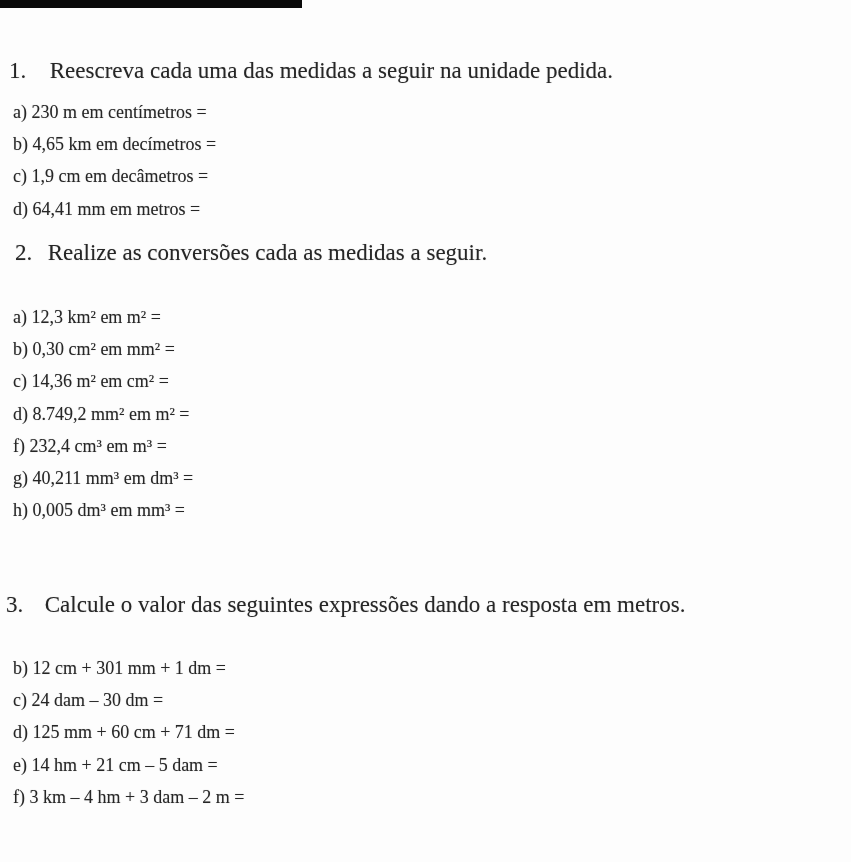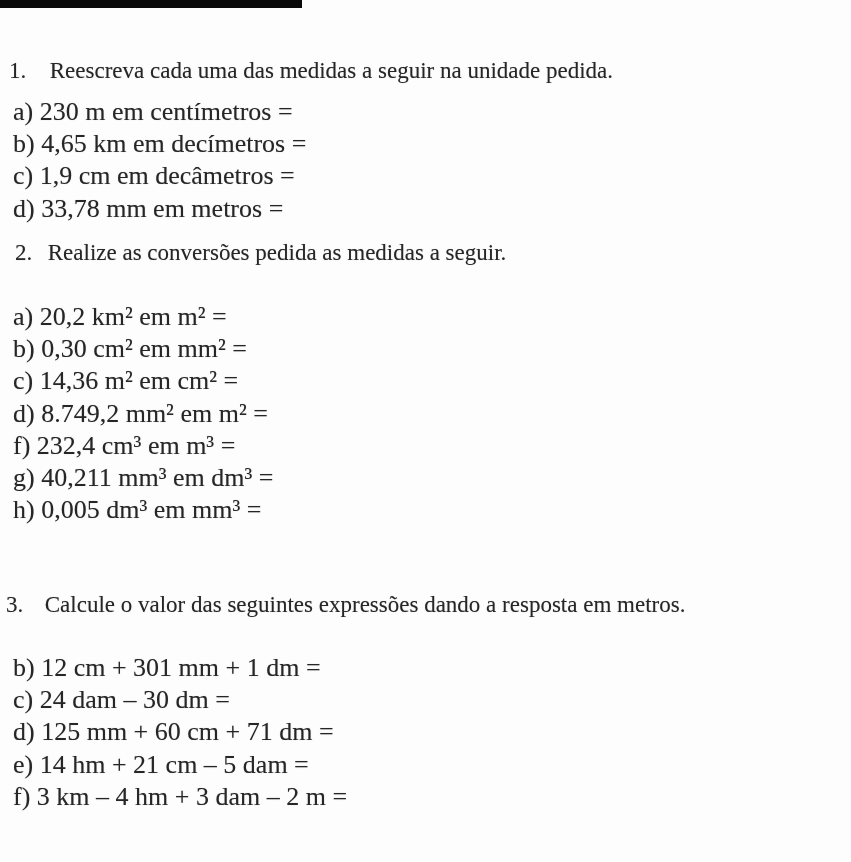--- a/index.html
+++ b/index.html
@@ -30,21 +30,21 @@
   .qnum { display: inline-block; }
   .h1 { left: 9px;  top: 31px; margin-top: 24px; }
   .h1 .qnum { width: 35px; }
   .h2 { left: 15px; top: 237px; }
   .h2 .qnum { width: 27px; }
   .h3 { left: 6px; top: 589px; }
   .h3 .qnum { width: 33px; }
   .items {
     position: absolute;
     left: 13px;
-    font-size: 26px;
+    font-size: 18px;
     line-height: 32.2px;
     white-space: nowrap;
     text-shadow: 0 0 1px rgba(70,70,70,0.35);
   }
   .q1-items { top: 96px; }
   .q2-items { top: 301px; }
   .q3-items { top: 652px; }
 </style>
 </head>
 <body>
@@ -54,29 +54,29 @@
   <div class="redacted"></div>
 
   <div class="heading h1">
     <span class="qnum">1.</span>
     <span>Reescreva cada uma das medidas a seguir na unidade pedida.</span>
   </div>
   <div class="items q1-items">
     <div>a) 230 m em centímetros =</div>
     <div>b) 4,65 km em decímetros =</div>
     <div>c) 1,9 cm em decâmetros =</div>
-    <div>d) 33,78 mm em metros =</div>
+    <div>d) 64,41 mm em metros =</div>
   </div>
 
   <div class="heading h2">
     <span class="qnum">2.</span>
-    <span>Realize as conversões pedida as medidas a seguir.</span>
+    <span>Realize as conversões cada as medidas a seguir.</span>
   </div>
   <div class="items q2-items">
-    <div>a) 20,2 km² em m² =</div>
+    <div>a) 12,3 km² em m² =</div>
     <div>b) 0,30 cm² em mm² =</div>
     <div>c) 14,36 m² em cm² =</div>
     <div>d) 8.749,2 mm² em m² =</div>
     <div>f) 232,4 cm³ em m³ =</div>
     <div>g) 40,211 mm³ em dm³ =</div>
     <div>h) 0,005 dm³ em mm³ =</div>
   </div>
 
   <div class="heading h3">
     <span class="qnum">3.</span>

